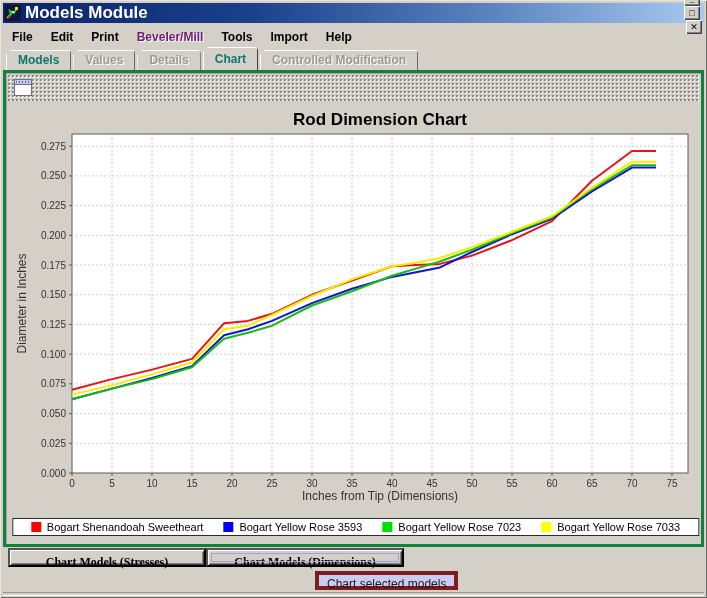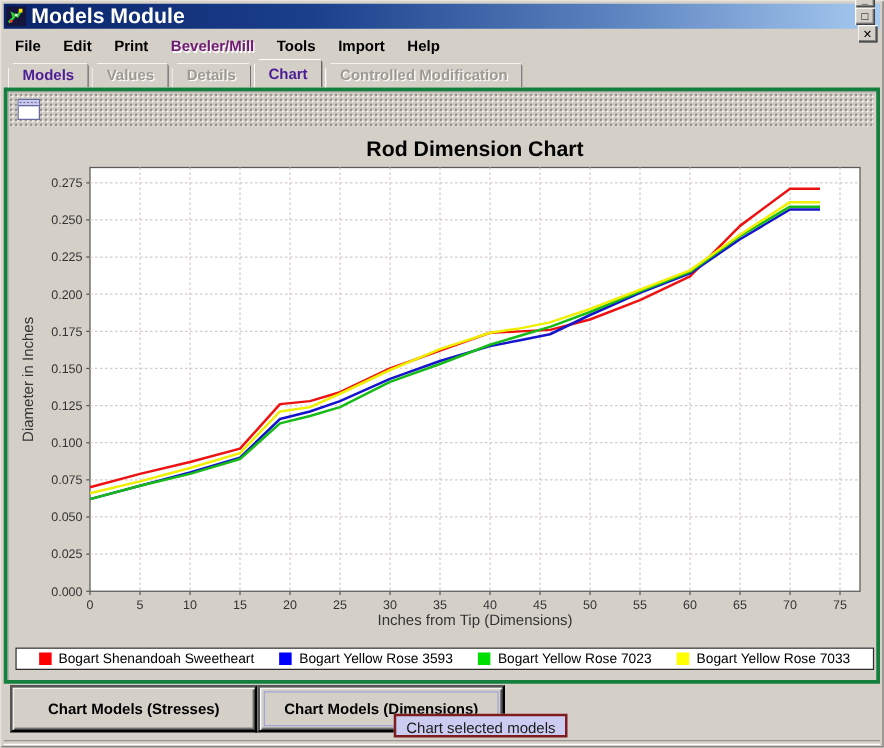--- a/index.html
+++ b/index.html
@@ -16,21 +16,21 @@
     font-size:9px;font-weight:bold;display:flex;align-items:center;justify-content:center;
     box-shadow:inset 1px 1px 0 #fff, inset -1px -1px 0 #404040, inset -2px -2px 0 #808080;
     cursor:default;line-height:1;}
   .winbtn.close{margin-left:4px;}
   
   .menubar{position:absolute;left:3px;top:25px;width:701px;height:21px;display:flex;align-items:flex-end;}
   .menuitem{font-size:12px;font-weight:bold;color:#000;padding:2px 9px;white-space:nowrap;}
   .menuitem.disabled{color:#701a75;text-shadow:1px 1px 0 #ffffff;}
   
   .tabrow{position:absolute;left:6px;top:47px;height:23px;display:flex;align-items:flex-end;}
-  .tab{height:20px;background:#d4d0c8;font-size:12px;font-weight:bold;color:#4c1d95;
+  .tab{height:20px;background:#d4d0c8;font-size:12px;font-weight:bold;color:#0f766e;
     padding:0 12px;display:flex;align-items:center;white-space:nowrap;margin-right:2px;
     clip-path:polygon(0 100%,0 5px,5px 0,calc(100% - 2px) 0,100% 3px,100% 100%);
     box-shadow:inset 1px 1px 0 #ffffff, inset -1px 0 0 #6a6a6a;position:relative;z-index:1;}
   .tab.disabled{color:#9d9a92;text-shadow:1px 1px 0 #ffffff;}
   .tab.selected{height:23px;z-index:3;box-shadow:inset 1px 1px 0 #ffffff, inset -1px 0 0 #404040;}
   
   .content{position:absolute;left:3px;top:70px;width:701px;height:477px;box-sizing:border-box;
     border:3px solid #15803d;background:#d4d0c8;box-shadow:inset 1px 1px 0 #a8a8a8;}
   .toolbar{position:absolute;left:2px;top:2px;right:2px;height:26px;
     background-color:#cecac2;
@@ -41,27 +41,27 @@
     border:1px solid #6a6a9f;box-sizing:border-box;}
   .frameicon::before{content:"";display:block;height:4px;background:#c9c9ee;border-bottom:1px solid #6a6a9f;
     background-image:radial-gradient(circle at 1.5px 2px,#6a6a9f 0.7px,transparent 0.9px);background-size:3px 4px;}
   .chartpanel{position:absolute;left:6px;top:33px;width:687px;height:435px;background:#d4d0c8;}
   .legendbox{position:absolute;left:50%;transform:translateX(-50%);top:412px;
     background:#ffffff;border:1px solid #2b2b2b;display:flex;align-items:center;
     padding:2px 8px;white-space:nowrap;}
   .legenditem{display:flex;align-items:center;font-size:11px;color:#000;margin:0 10px;}
   .legendswatch{width:10px;height:10px;margin-right:6px;flex:0 0 10px;}
   
-  .btn3d{position:absolute;height:38px;background:#d4d0c8;font-family:Liberation Sans, sans-serif;
+  .btn3d{position:absolute;height:19px;background:#d4d0c8;font-family:Liberation Serif, serif;
     font-size:12px;font-weight:bold;color:#000;text-align:center;line-height:22px;
     box-shadow:inset 1px 1px 0 #ffffff, inset -1px -1px 0 #404040, inset 2px 2px 0 #d4d0c8, inset -2px -2px 0 #808080;
     cursor:default;box-sizing:border-box;}
   .focusring{position:absolute;left:3px;top:3px;right:3px;bottom:3px;border:1px solid #a3a3d8;pointer-events:none;}
   .tooltip{position:absolute;left:315px;top:571px;height:19px;line-height:19px;
-    background:#ccccf2;border:2px solid #7f1d1d;color:#1a1a1a;font-size:12px;padding:0 8px;box-sizing:border-box;}
+    background:#ccccf2;border:4px solid #7f1d1d;color:#1a1a1a;font-size:12px;padding:0 8px;box-sizing:border-box;}
   .groove{position:absolute;left:3px;top:592px;width:701px;height:2px;
     border-top:1px solid #9a968e;border-bottom:1px solid #ffffff;}
 </style>
 </head>
 <body>
 
 <div class="window">
 
   <div class="titlebar">
     <svg class="appicon" viewBox="0 0 16 16">

